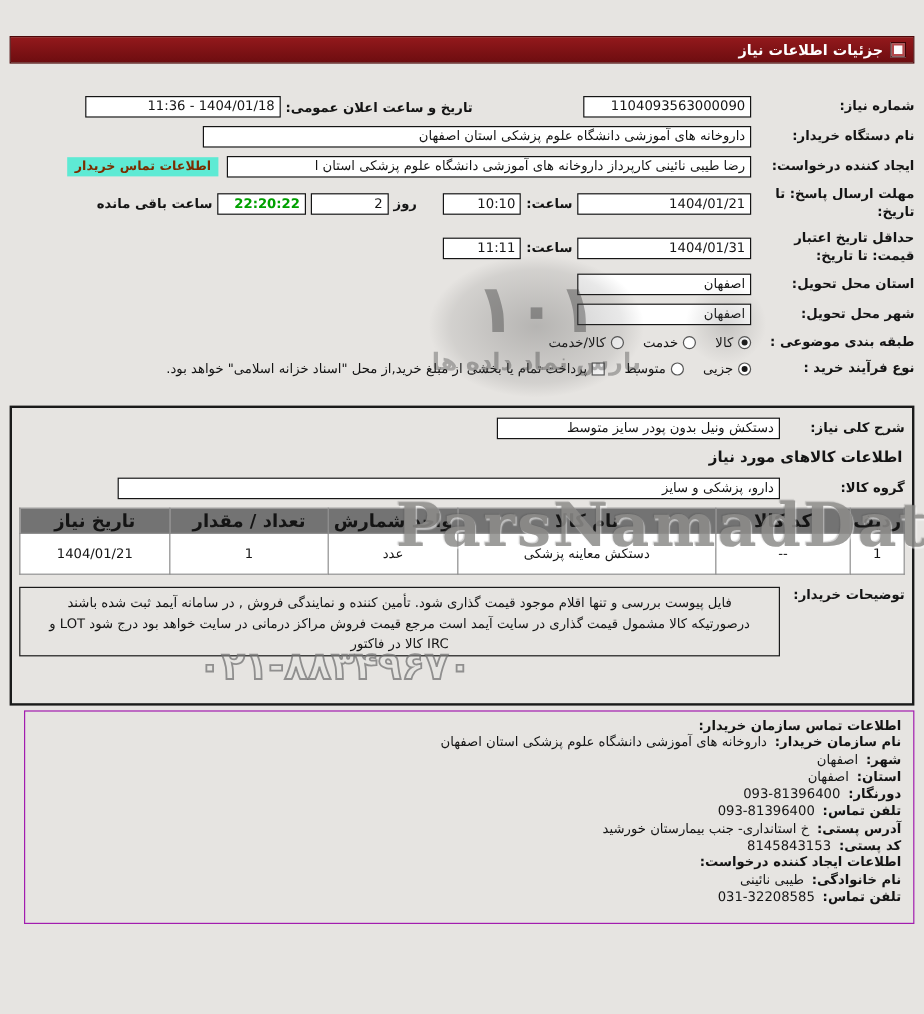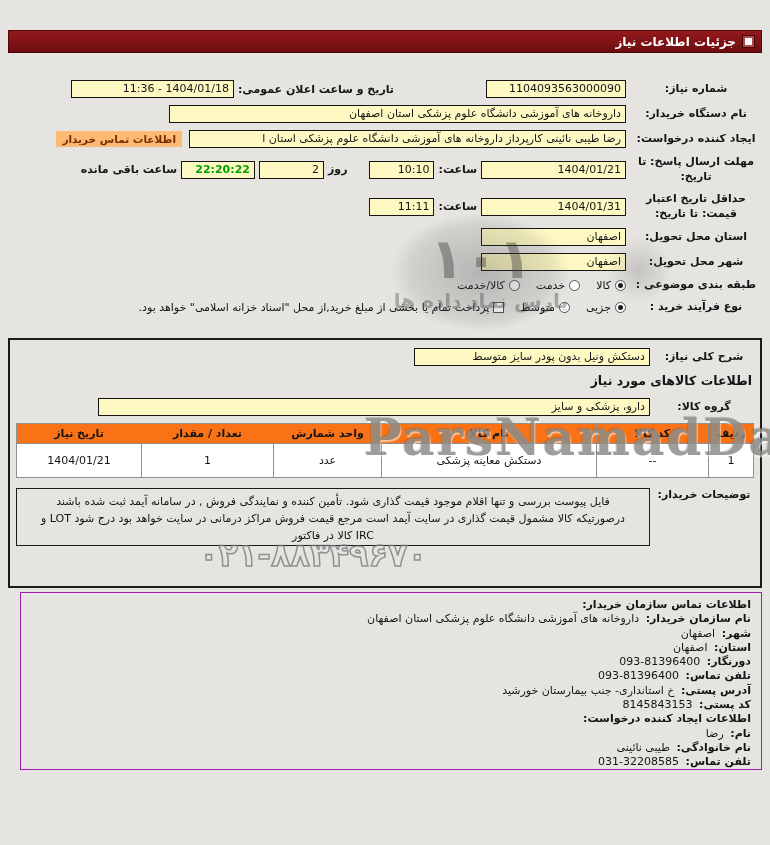--- a/index.html
+++ b/index.html
@@ -11,60 +11,60 @@
   
   .titlebar{position:absolute;top:30px;right:8px;left:8px;height:23px;
     background:linear-gradient(180deg,#93191c,#6d0d10);border:1px solid #4d0708;
     display:flex;align-items:center;gap:6px;padding:0 6px;}
   .tb-icon{width:13px;height:13px;flex:none;background:#fdfdfd;border:1px solid #3f0506;
     box-shadow:inset 0 0 0 2px #b4474a;}
   .tb-title{color:#fff;font-weight:bold;font-size:12px;}
   
   .form-area{position:absolute;top:80px;right:8px;left:8px;}
   .frow{display:flex;align-items:center;margin-bottom:7px;gap:4px;}
-  .lbl{font-weight:bold;font-size:11px;white-space:nowrap;text-align:center;}
+  .lbl{font-weight:bold;font-size:11px;white-space:nowrap;}
   .lbl-col{width:132px;flex:none;white-space:normal;line-height:1.35;}
-  .vbox{background:#fef9c3;border:1px solid #151515;height:18px;line-height:16px;
+  .vbox{background:#ffffff;border:1px solid #151515;height:18px;line-height:16px;
     padding:0 4px;font-size:11px;white-space:nowrap;overflow:hidden;flex:none;}
   .w65{width:65px}.w72{width:74px}.w140{width:140px}.w145{width:145px}
   .w160{width:163px}.w232{width:236px}.w435{width:437px}.w455{width:457px}.w552{width:552px}
   .ml88{margin-right:88px}
   .mr18{margin-right:18px}
   .green{color:#00a000;font-weight:bold;}
-  .contact-link{background:#fdba74;color:#7c2d00;padding:2px 6px;margin-right:3px;
+  .contact-link{background:#5eead4;color:#7c2d00;padding:2px 6px;margin-right:3px;
     font-size:10.5px;font-weight:bold;cursor:pointer;flex:none;}
   .opt{display:flex;align-items:center;gap:4px;margin-left:12px;flex:none;}
   .radio{width:11px;height:11px;border:1px solid #555;border-radius:50%;background:#fff;
     flex:none;position:relative;}
   .radio.checked::after{content:"";position:absolute;inset:2px;border-radius:50%;background:#1a1a1a;}
   .chk{width:11px;height:11px;border:1px solid #555;background:#fff;flex:none;}
   .note-text{font-size:11px;white-space:nowrap;font-weight:normal;}
   
   .section1{position:absolute;top:338px;right:8px;left:8px;height:250px;
     border:2px solid #1a1a1a;padding:8px 6px;}
   .col100{width:100px;flex:none;white-space:normal;line-height:1.35;font-weight:bold;}
   .sec-title{font-weight:bold;font-size:12.5px;margin:3px 2px 10px;}
   .goods-table{width:100%;border-collapse:collapse;margin-bottom:10px;}
-  .goods-table th{background:#f97316;border:1px solid #8f8f8f;font-size:11px;font-weight:bold;
+  .goods-table th{background:#737373;border:1px solid #8f8f8f;font-size:15px;font-weight:bold;
     height:20px;padding:1px 2px;text-align:center;}
   .goods-table td{background:#fff;border:1px solid #8f8f8f;font-size:11px;text-align:center;
     height:34px;padding:1px 2px;}
   .c0{width:45px}.c1{width:112px}.c2{width:215px}.c3{width:108px}.c4{width:132px}
   .notes-row{align-items:flex-start;}
   .notes-box{border:1px solid #1a1a1a;height:58px;flex:1;text-align:center;
     font-size:11px;line-height:1.55;padding:4px 14px;overflow:hidden;white-space:normal;}
   
   .section2{position:absolute;top:592px;right:8px;left:20px;height:178px;
     border:1px solid #a21caf;padding:5px 10px;}
   .cline{font-size:11px;line-height:14.3px;}
   .cline .lbl{font-weight:bold;}
   .cline .val{font-weight:normal;margin-right:3px;}
   .hdr{font-weight:bold;}
   
-  .watermark{position:absolute;inset:0;pointer-events:none;z-index:40;margin-left:34px;}
+  .watermark{position:absolute;inset:0;pointer-events:none;z-index:40;}
   .wm-brand{position:absolute;top:408px;left:330px;direction:ltr;white-space:nowrap;
     font-family:"DejaVu Serif",serif;font-weight:bold;font-size:50px;letter-spacing:2px;
     color:#8d8c8a;opacity:.85;
     text-shadow:1px 2px 1px rgba(255,255,255,.65), -1px -1px 1px rgba(80,80,80,.35);}
   .wm-phone{position:absolute;top:536px;left:165px;direction:ltr;white-space:nowrap;
     font-weight:bold;font-size:32px;letter-spacing:5px;
     color:rgba(230,230,230,.18);-webkit-text-stroke:1.5px rgba(115,115,115,.75);}
   .wm-logo{position:absolute;top:196px;left:332px;width:230px;height:152px;
     background:radial-gradient(closest-side,rgba(70,70,70,.30),rgba(70,70,70,.12) 62%,transparent 78%);
     border-radius:10px;display:flex;flex-direction:column;align-items:center;justify-content:center;gap:2px;}
@@ -235,24 +235,20 @@
     <span class="val">خ استانداری- جنب بیمارستان خورشید</span>
   </div>
   <div class="cline">
     <span class="lbl">کد پستی:</span>
     <span class="val">8145843153</span>
   </div>
 
   <div class="cline hdr">اطلاعات ایجاد کننده درخواست:</div>
 
   <div class="cline">
-    <span class="lbl">نام:</span>
-    <span class="val">رضا</span>
-  </div>
-  <div class="cline">
     <span class="lbl">نام خانوادگی:</span>
     <span class="val">طیبی نائینی</span>
   </div>
   <div class="cline">
     <span class="lbl">تلفن تماس:</span>
     <span class="val">32208585-031</span>
   </div>
 </div>
 
 <div class="watermark">

